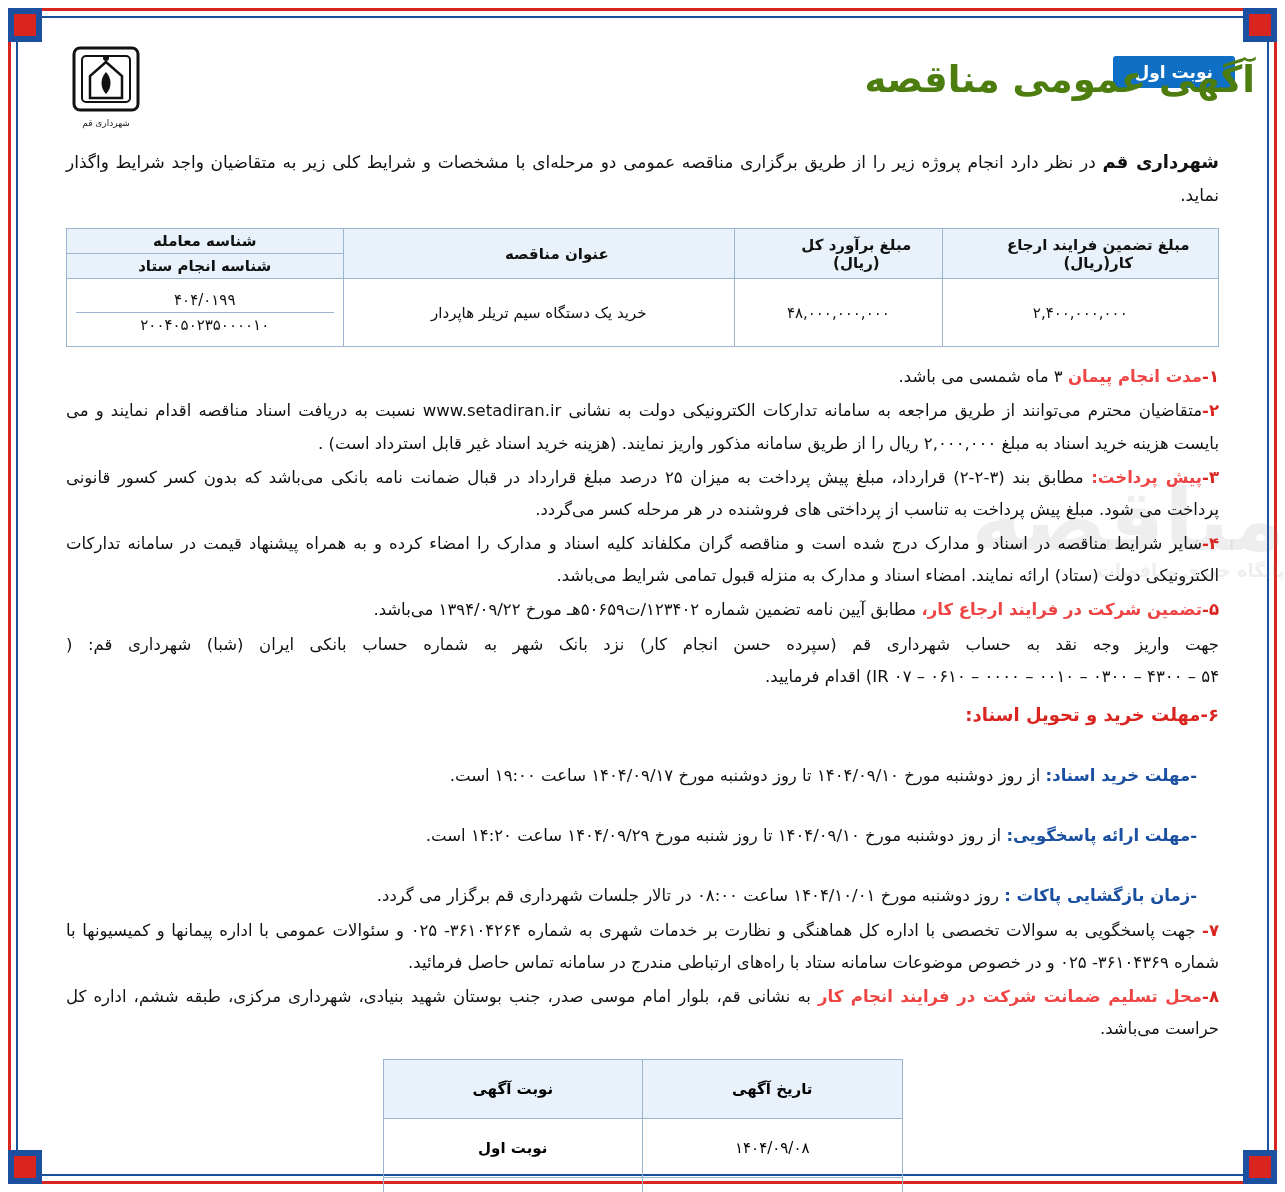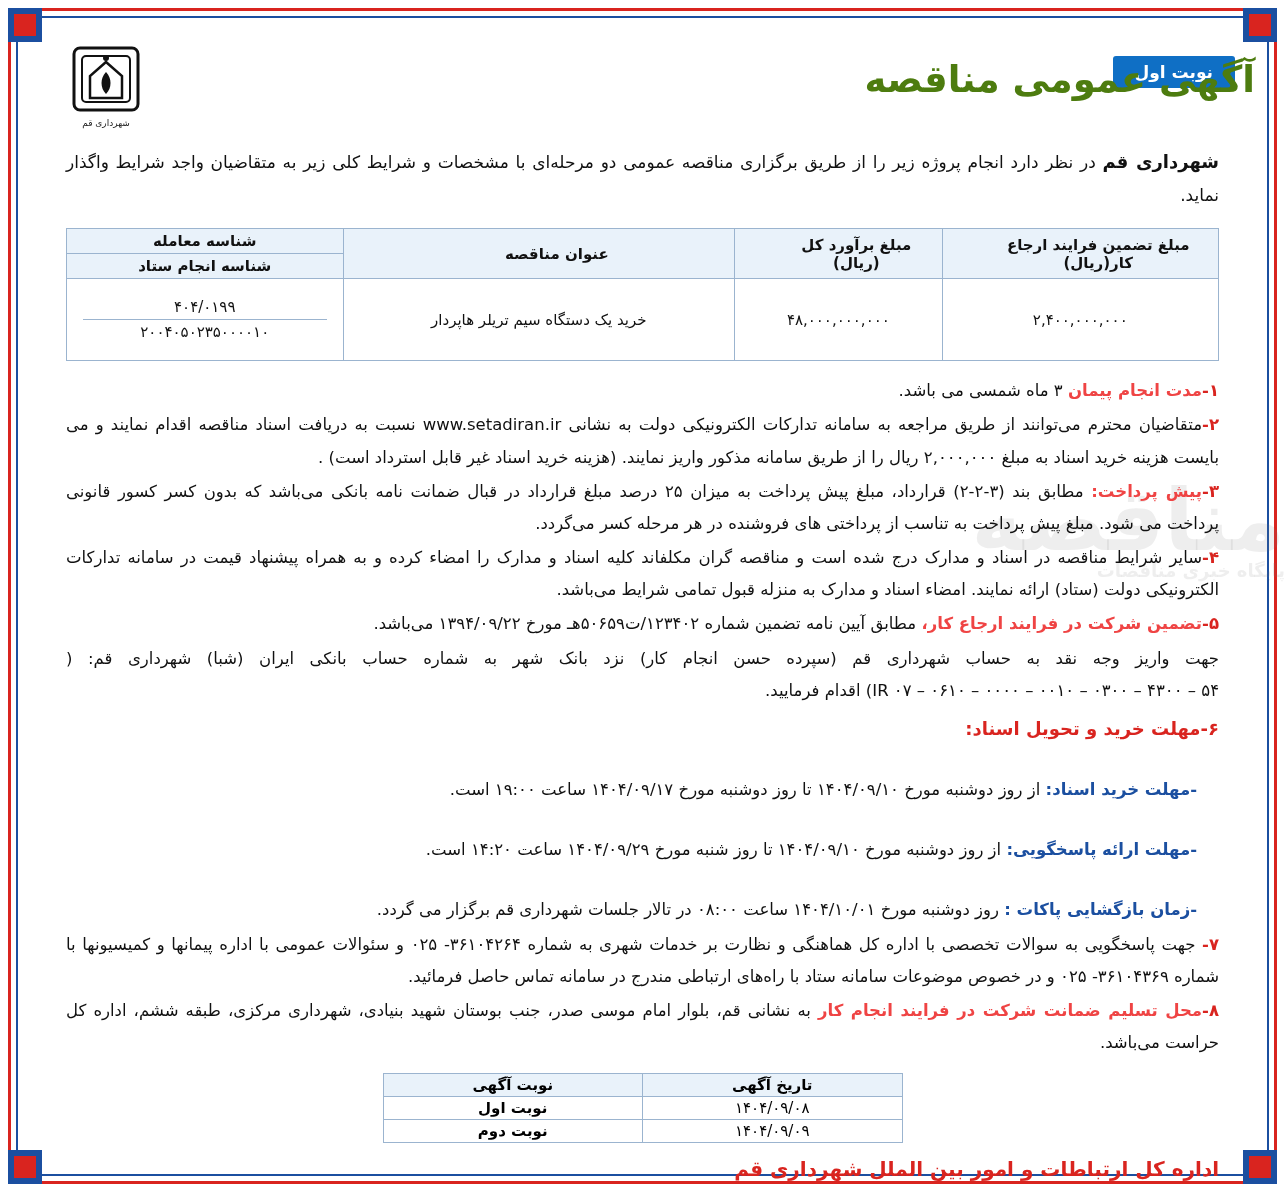--- a/index.html
+++ b/index.html
@@ -178,21 +178,21 @@
 
   
   table.notice {
     margin: 14px auto 0 auto;
     width: 520px;
     border-collapse: collapse;
     font-size: 15px;
   }
   table.notice th, table.notice td {
     border: 1px solid #9bb4cf;
-    padding: 2px 10px;
+    padding: 20px 10px;
     text-align: center;
   }
   table.notice thead th {
     background: #e9f2fa;
     font-weight: bold;
   }
   table.notice td.label { font-weight: bold; }
 
   .footer {
     margin-top: 14px;
@@ -272,21 +272,21 @@
             <div>شناسه معامله</div>
             <div>شناسه انجام ستاد</div>
           </th>
         </tr>
       </thead>
       <tbody>
         <tr>
           <td>۲,۴۰۰,۰۰۰,۰۰۰</td>
           <td>۴۸,۰۰۰,۰۰۰,۰۰۰</td>
           <td>خرید یک دستگاه سیم تریلر هاپردار</td>
-          <td style="padding:16px" class="cell-split">
+          <td style="padding:9px" class="cell-split">
             <div>۴۰۴/۰۱۹۹</div>
             <div>۲۰۰۴۰۵۰۲۳۵۰۰۰۰۱۰</div>
           </td>
         </tr>
       </tbody>
     </table>
 
     <div class="clauses">
 
       <div class="clause">

